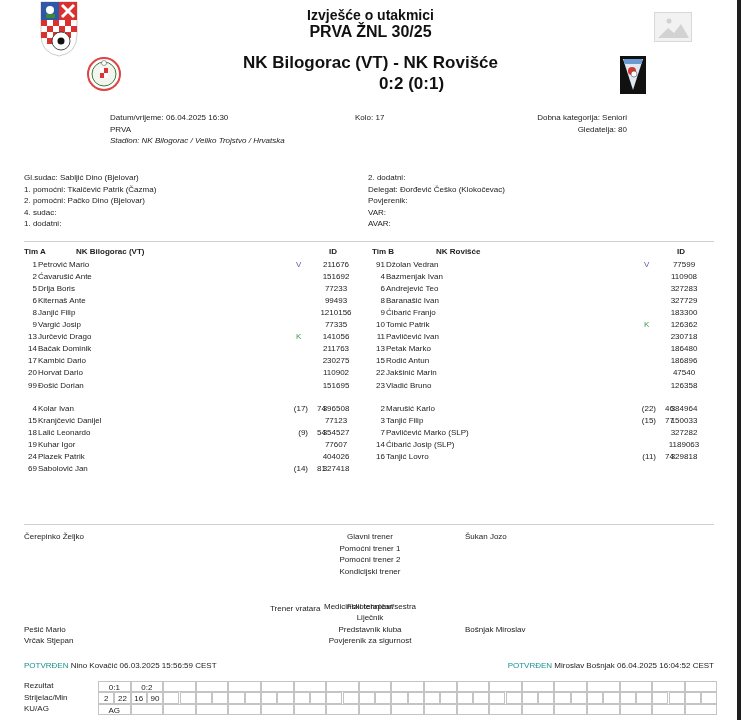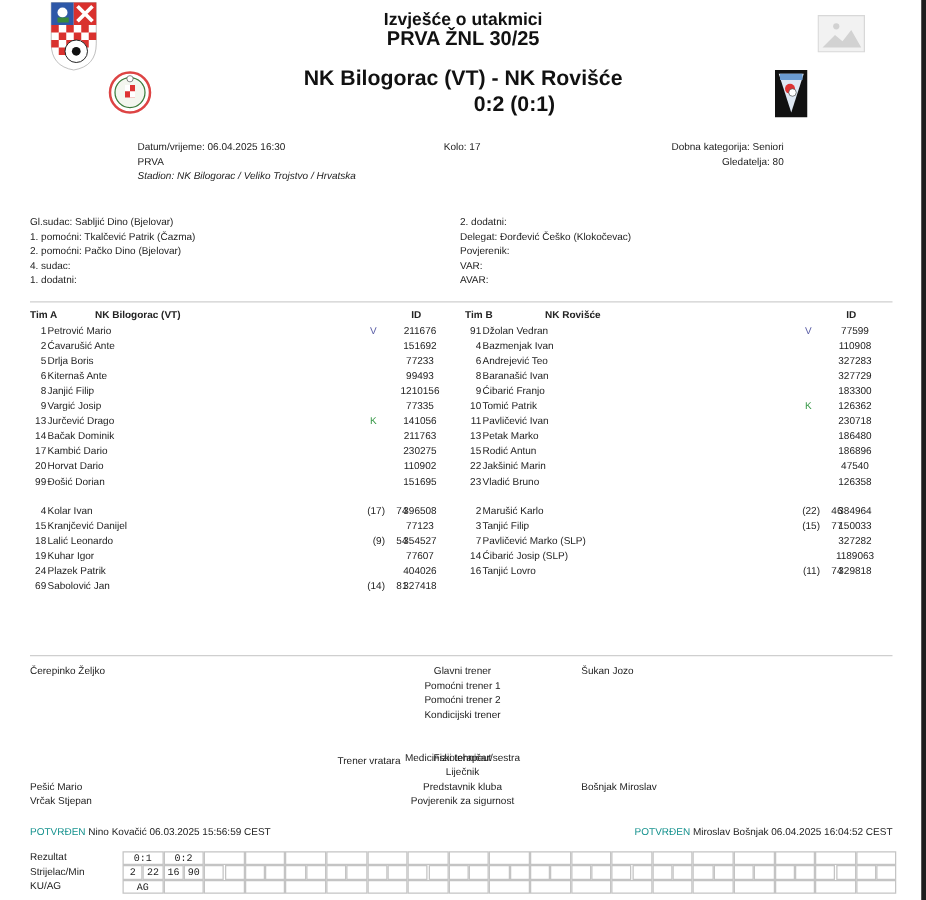--- a/index.html
+++ b/index.html
@@ -195,21 +195,21 @@
   <span class="teal">POTVRĐEN</span>
   <span>Miroslav Bošnjak 06.04.2025 16:04:52 CEST</span>
 </div>
 
 <div class="abs" style="left:24px;top:680px;line-height:11.5px;">
   <div>Rezultat</div>
   <div>Strijelac/Min</div>
   <div>KU/AG</div>
 </div>
 <div id="goal-grid">
-    <div style="position: absolute; left: 99px; top: 681px; width: 619.4px; height: 29px; font-family: Liberation Mono, monospace;">
+    <div style="position: absolute; left: 99px; top: 681px; width: 619.4px; height: 29px;">
       <div style="position: absolute; left: 0px; top: 0px; width: 32.6px; height: 11.3px; border: 1px solid rgb(196, 196, 196); box-sizing: border-box; margin-left: -1px; text-align: center; line-height: 11.3px; font-size: 8px;">0:1</div>
       <div style="position: absolute; left: 32.6px; top: 0px; width: 32.6px; height: 11.3px; border: 1px solid rgb(196, 196, 196); box-sizing: border-box; margin-left: -1px; text-align: center; line-height: 11.3px; font-size: 8px;">0:2</div>
       <div style="position: absolute; left: 65.2px; top: 0px; width: 32.6px; height: 11.3px; border: 1px solid rgb(196, 196, 196); box-sizing: border-box; margin-left: -1px; text-align: center; line-height: 11.3px; font-size: 8px;"></div>
       <div style="position: absolute; left: 97.8px; top: 0px; width: 32.6px; height: 11.3px; border: 1px solid rgb(196, 196, 196); box-sizing: border-box; margin-left: -1px; text-align: center; line-height: 11.3px; font-size: 8px;"></div>
       <div style="position: absolute; left: 130.4px; top: 0px; width: 32.6px; height: 11.3px; border: 1px solid rgb(196, 196, 196); box-sizing: border-box; margin-left: -1px; text-align: center; line-height: 11.3px; font-size: 8px;"></div>
       <div style="position: absolute; left: 163px; top: 0px; width: 32.6px; height: 11.3px; border: 1px solid rgb(196, 196, 196); box-sizing: border-box; margin-left: -1px; text-align: center; line-height: 11.3px; font-size: 8px;"></div>
       <div style="position: absolute; left: 195.6px; top: 0px; width: 32.6px; height: 11.3px; border: 1px solid rgb(196, 196, 196); box-sizing: border-box; margin-left: -1px; text-align: center; line-height: 11.3px; font-size: 8px;"></div>
       <div style="position: absolute; left: 228.2px; top: 0px; width: 32.6px; height: 11.3px; border: 1px solid rgb(196, 196, 196); box-sizing: border-box; margin-left: -1px; text-align: center; line-height: 11.3px; font-size: 8px;"></div>
       <div style="position: absolute; left: 260.8px; top: 0px; width: 32.6px; height: 11.3px; border: 1px solid rgb(196, 196, 196); box-sizing: border-box; margin-left: -1px; text-align: center; line-height: 11.3px; font-size: 8px;"></div>
       <div style="position: absolute; left: 293.4px; top: 0px; width: 32.6px; height: 11.3px; border: 1px solid rgb(196, 196, 196); box-sizing: border-box; margin-left: -1px; text-align: center; line-height: 11.3px; font-size: 8px;"></div>

